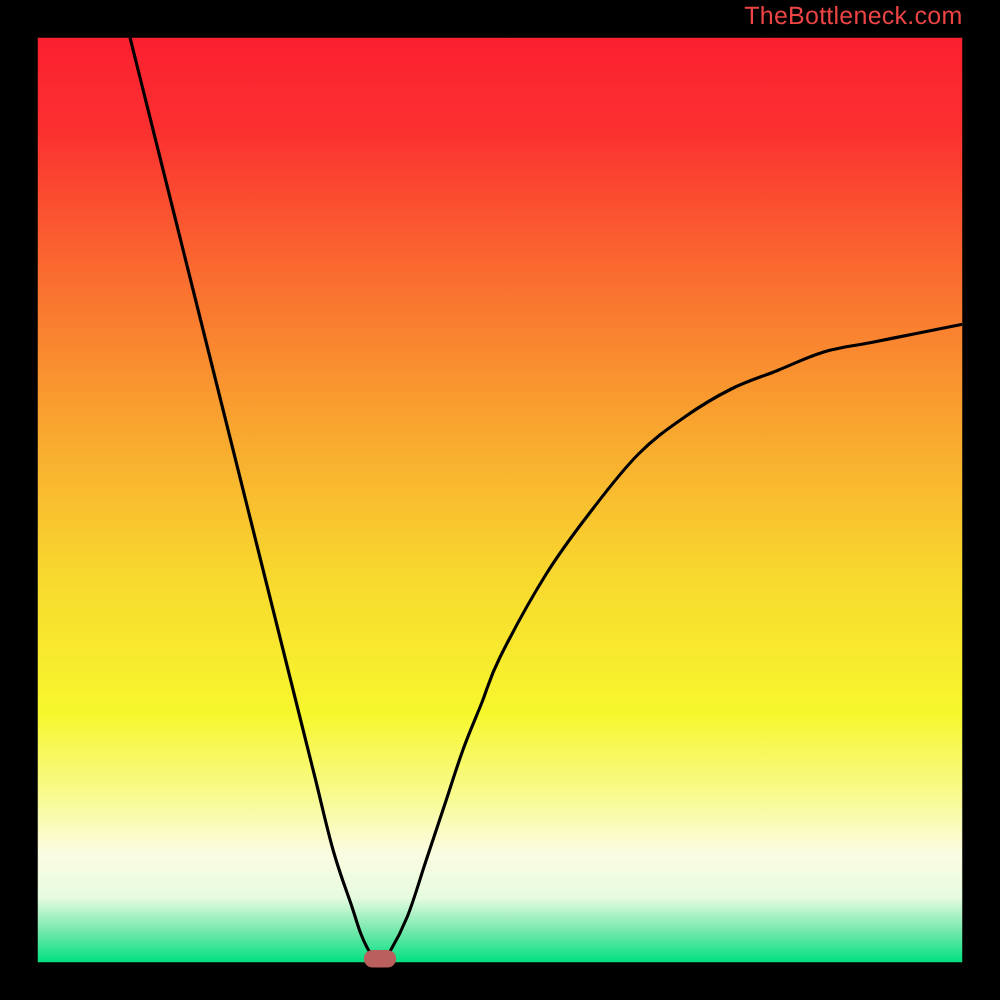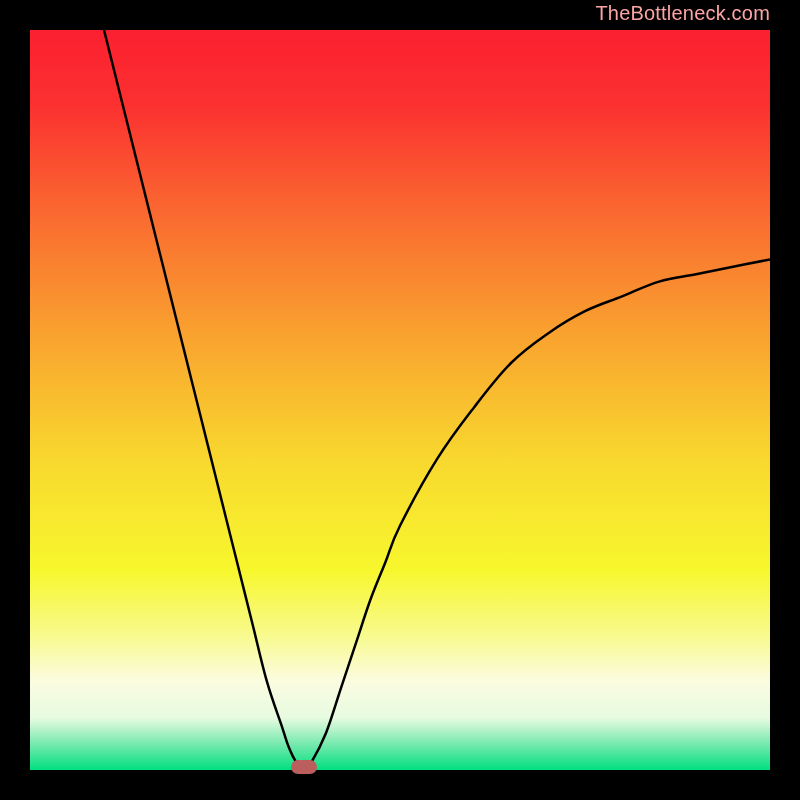--- a/index.html
+++ b/index.html
@@ -23,21 +23,21 @@
     position: absolute;
     left: 0;
     top: 0;
     width: 740px;
     height: 740px;
   }
   .watermark {
     position: absolute;
     top: 2px;
     right: 30px;
-    color: #fca5a5;
+    color: #ef4444;
     font-size: 20px;
     font-weight: 400;
     letter-spacing: 0.2px;
     z-index: 20;
   }
   .marker {
     position: absolute;
     width: 26px;
     height: 14px;
     background: #bb5e5e;

